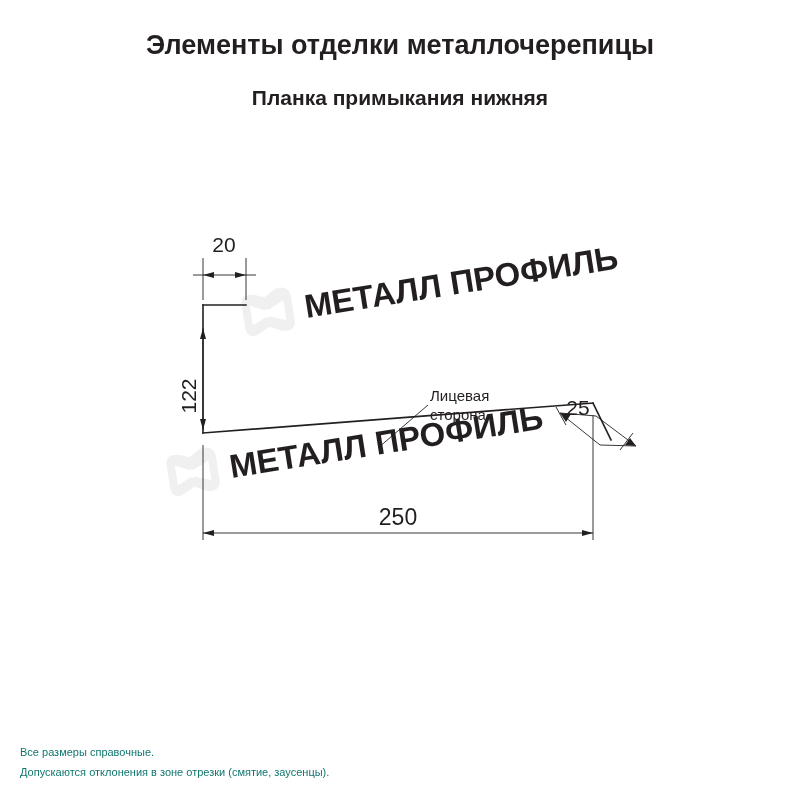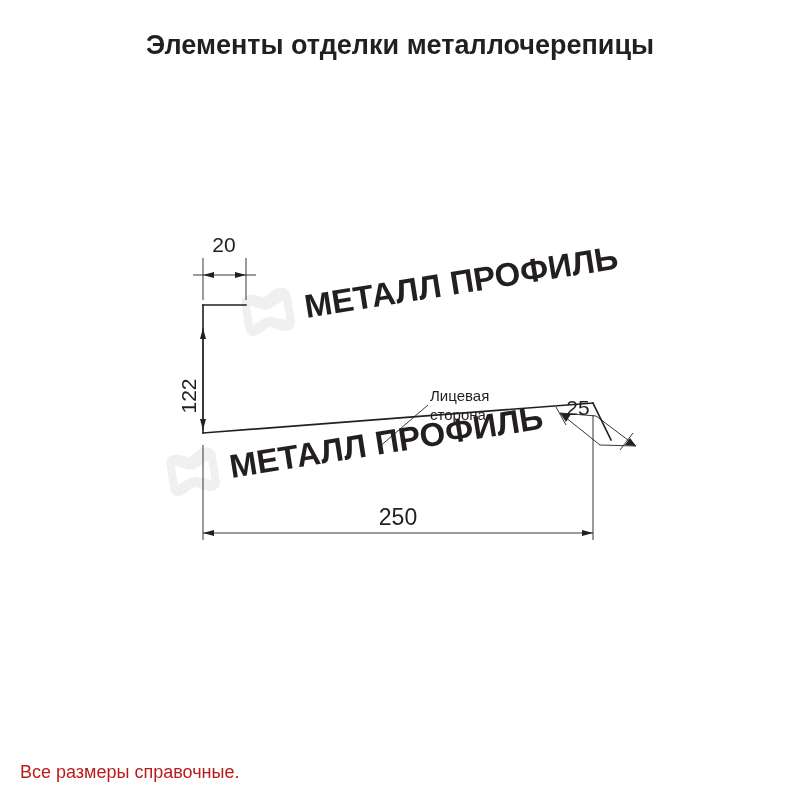--- a/index.html
+++ b/index.html
@@ -54,39 +54,40 @@
     top: 200px;
     left: 0;
     width: 800px;
     height: 420px;
     pointer-events: none;
   }
   .footnotes {
     position: absolute;
     left: 20px;
     bottom: 18px;
-    font-size: 18px;
+    font-size: 11px;
     line-height: 20px;
-    color: #b91c1c;
+    color: #0f766e;
   }
   .footnotes div {
     white-space: nowrap;
   }
   svg text {
     font-family: "Liberation Sans", sans-serif;
     fill: #231f20;
   }
 </style>
 </head>
 <body>
 
 <div class="page">
 
   <div class="title-block">
     <div class="main-title">Элементы отделки металлочерепицы</div>
+    <div class="sub-title">Планка примыкания нижняя</div>
   </div>
 
   <svg class="watermark" width="800" height="420" viewBox="0 0 800 420">
     <g transform="translate(240,95) rotate(-9)">
       <g fill="#f0f0f0">
         <path d="M0,10 C0,2 6,0 14,2 L24,6 L34,0 C42,-3 50,0 50,9 L50,34 C50,42 42,45 34,41 L24,36 L14,41 C6,45 0,42 0,34 Z
                  M8,12 L8,32 L22,26 L24,27 L26,26 L42,32 L42,12 L26,19 L24,18 L22,19 Z"></path>
       </g>
       <text x="62" y="33" font-size="33" font-weight="bold" fill="#f0f0f0">МЕТАЛЛ ПРОФИЛЬ</text>
     </g>
@@ -145,15 +146,16 @@
     <text x="0" y="0" font-size="21" text-anchor="middle" transform="translate(196,196) rotate(-90)">122</text>
     <text x="398" y="325" font-size="23" text-anchor="middle">250</text>
     <text x="578" y="215" font-size="21" text-anchor="middle">25</text>
 
     <text x="430" y="201" font-size="15">Лицевая</text>
     <text x="430" y="220" font-size="15">сторона</text>
   </svg>
 
   <div class="footnotes">
     <div>Все размеры справочные.</div>
+    <div>Допускаются отклонения в зоне отрезки (смятие, заусенцы).</div>
   </div>
 
 </div>
 
 </body></html>

